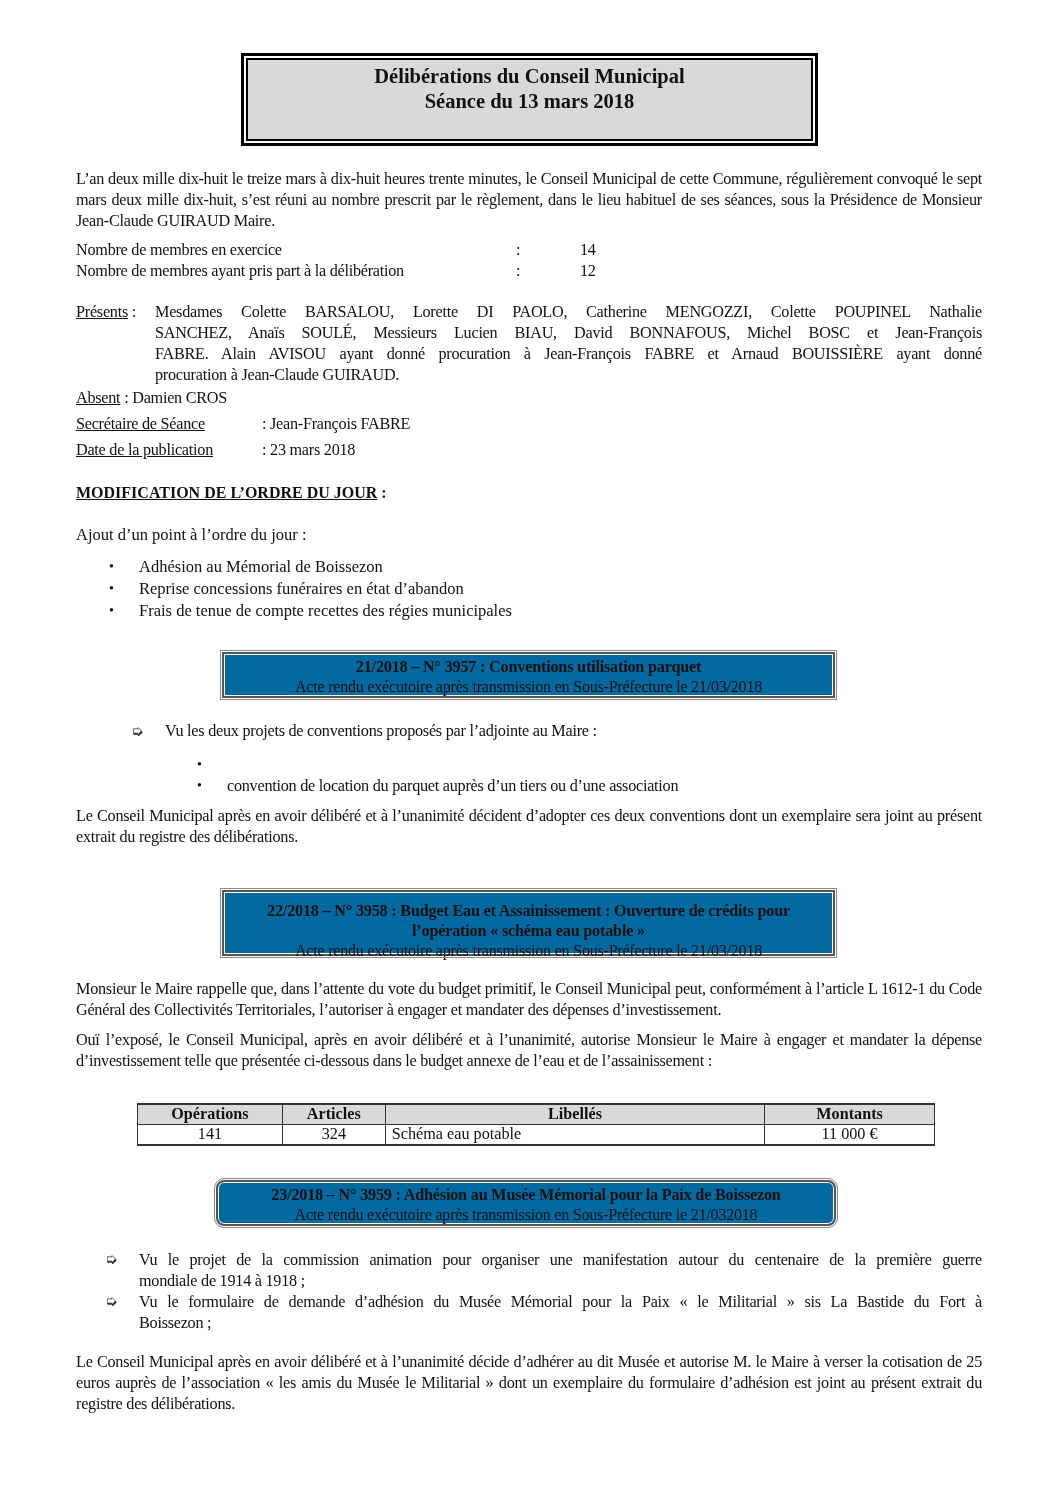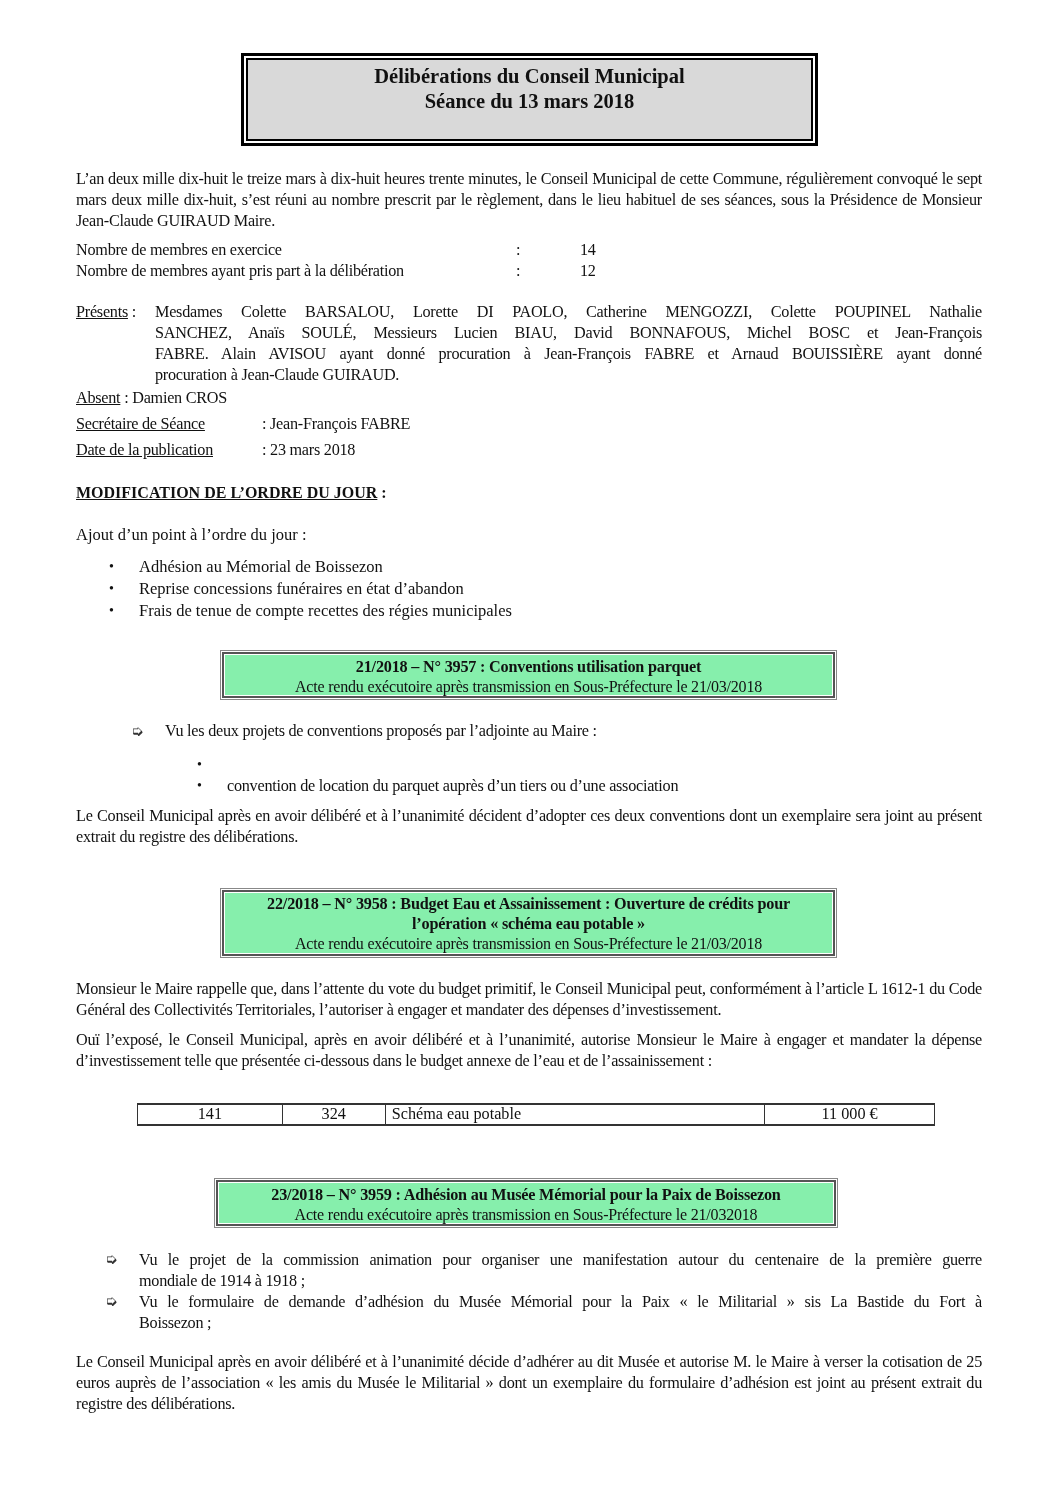--- a/index.html
+++ b/index.html
@@ -18,21 +18,21 @@
     line-height: 25px; padding-top: 4px;
   }
   .title-inner div { white-space: nowrap; }
   .para { left: 76px; width: 906px; text-align: justify; line-height: 21px; font-size: 16.2px; letter-spacing: -0.25px; }
   .line { white-space: nowrap; font-size: 16.2px; letter-spacing: -0.25px; line-height: 21px; }
   .u { text-decoration: underline; }
   .sect { font-weight: bold; font-size: 16px; white-space: nowrap; }
   .bul { white-space: nowrap; font-size: 16.5px; line-height: 21px; }
   .dot { position: absolute; left: -30px; top: 0; font-size: 14px; }
   .deli-box {
-    border: 2px solid #555; background: #86efac; text-align: center;
+    border: 2px solid #555; background: #0369a1; text-align: center;
     box-sizing: border-box; box-shadow: inset 0 0 0 1px #fff, 0 0 0 1px #fff;
     outline: 1px solid #888; outline-offset: 1px;
   }
   .deli-title { font-weight: bold; font-size: 16.2px; line-height: 20px; letter-spacing: -0.2px; }
   .deli-sub { font-size: 16px; line-height: 20px; letter-spacing: -0.2px; }
   .arrow { position: absolute; font-size: 15px; color: #333; }
   table.ops {
     position: absolute; left: 137px; top: 1103px; width: 798px;
     border-collapse: collapse; font-size: 16.2px;
   }
@@ -85,46 +85,52 @@
   <div class="deli-sub">Acte rendu exécutoire après transmission en Sous-Préfecture le 21/03/2018</div>
 </div>
 <div class="abs line" style="left:165px; top:721px;">
   <span class="arrow" style="left:-34px; top:0;">➭</span>
   <span>Vu les deux projets de conventions proposés par l’adjointe au Maire :</span>
 </div>
 <div class="abs bul" style="left:227px; top:754px;"><span class="dot">•</span></div>
 <div class="abs bul" style="left:227px; top:775px;"><span class="dot">•</span><span class="line">convention de location du parquet auprès d’un tiers ou d’une association</span></div>
 <div class="abs para" style="top:806px;">Le Conseil Municipal après en avoir délibéré et à l’unanimité décident d’adopter ces deux conventions dont un exemplaire sera joint au présent extrait du registre des délibérations.</div>
 
-<div class="abs deli-box" style="left:222px; top:890px; width:613px; height:66px; padding-top:2px;">
+<div class="abs deli-box" style="left:222px; top:890px; width:613px; height:66px; padding-top:9px;">
   <div class="deli-title">22/2018 – N° 3958 : Budget Eau et Assainissement : Ouverture de crédits pour</div>
   <div class="deli-title">l’opération « schéma eau potable »</div>
   <div class="deli-sub">Acte rendu exécutoire après transmission en Sous-Préfecture le 21/03/2018</div>
 </div>
 <div class="abs para" style="top:979px;">Monsieur le Maire rappelle que, dans l’attente du vote du budget primitif, le Conseil Municipal peut, conformément à  l’article L 1612-1 du Code Général des Collectivités Territoriales, l’autoriser à engager et mandater des dépenses d’investissement.</div>
 <div class="abs para" style="top:1030px;">Ouï l’exposé, le Conseil Municipal, après en avoir délibéré et à l’unanimité, autorise Monsieur le Maire à engager et mandater la dépense d’investissement telle que présentée ci-dessous dans le budget annexe de l’eau et de l’assainissement :</div>
 
 <table class="ops">
   <colgroup>
       <col style="width:145px">
       <col style="width:103px">
       <col style="width:380px">
       <col style="width:170px">
     </colgroup>
   <tbody>
+      <tr>
+    <th>Opérations</th>
+    <th>Articles</th>
+    <th>Libellés</th>
+    <th>Montants</th>
+  </tr>
   <tr>
     <td class="c">141</td>
     <td class="c">324</td>
     <td>Schéma eau potable</td>
     <td class="c">11 000 €</td>
   </tr>
 </tbody>
   </table>
 
-<div class="abs deli-box" style="left:216px; top:1180px; width:620px; height:46px; padding-top:3px;">
+<div class="abs deli-box" style="left:216px; top:1180px; width:620px; height:46px; padding-top:3px;border-radius:8px;">
   <div class="deli-title">23/2018 – N° 3959 : Adhésion au Musée Mémorial pour la Paix de Boissezon</div>
   <div class="deli-sub">Acte rendu exécutoire après transmission en Sous-Préfecture le 21/032018</div>
 </div>
 
 <div class="abs" style="left:139px; top:1250px; width:843px;">
   <span class="arrow" style="left:-34px; top:0;">➭</span>
   <div class="line" style="text-align:justify; text-align-last:justify;">Vu le projet de la commission animation pour organiser une manifestation autour du centenaire de la  première guerre</div>
   <div class="line">mondiale de 1914 à 1918 ;</div>
 </div>
 <div class="abs" style="left:139px; top:1292px; width:843px;">

